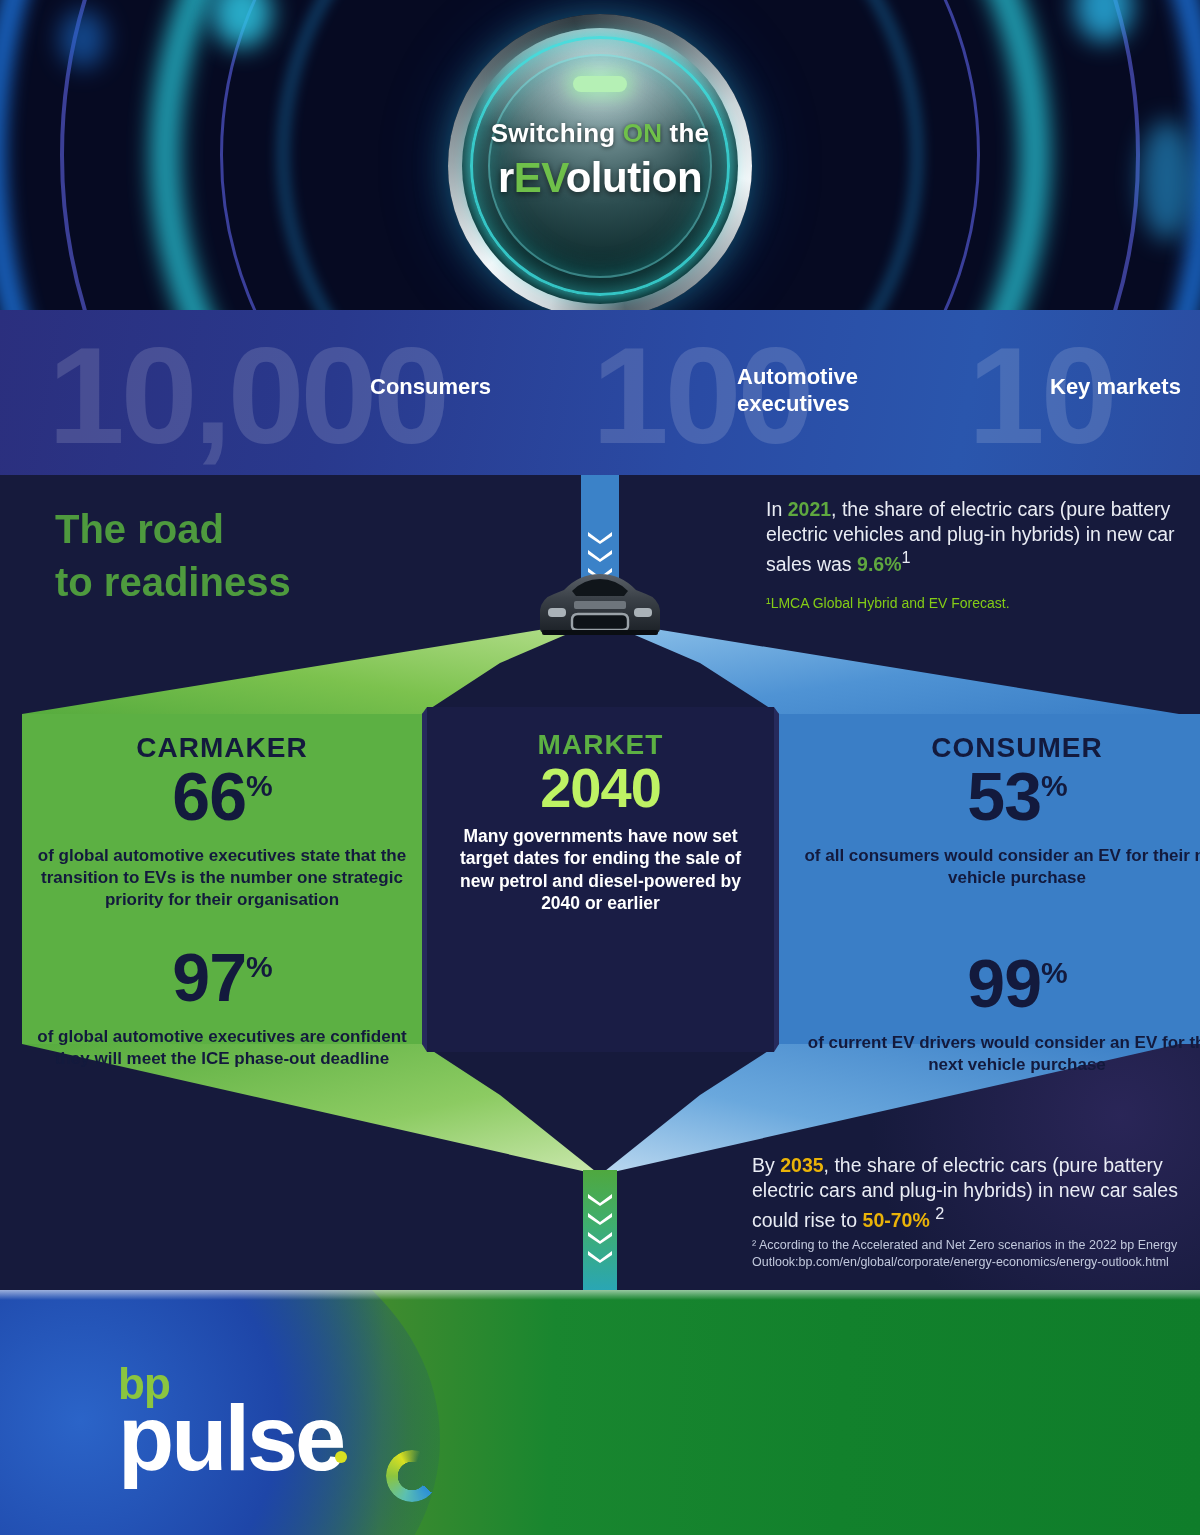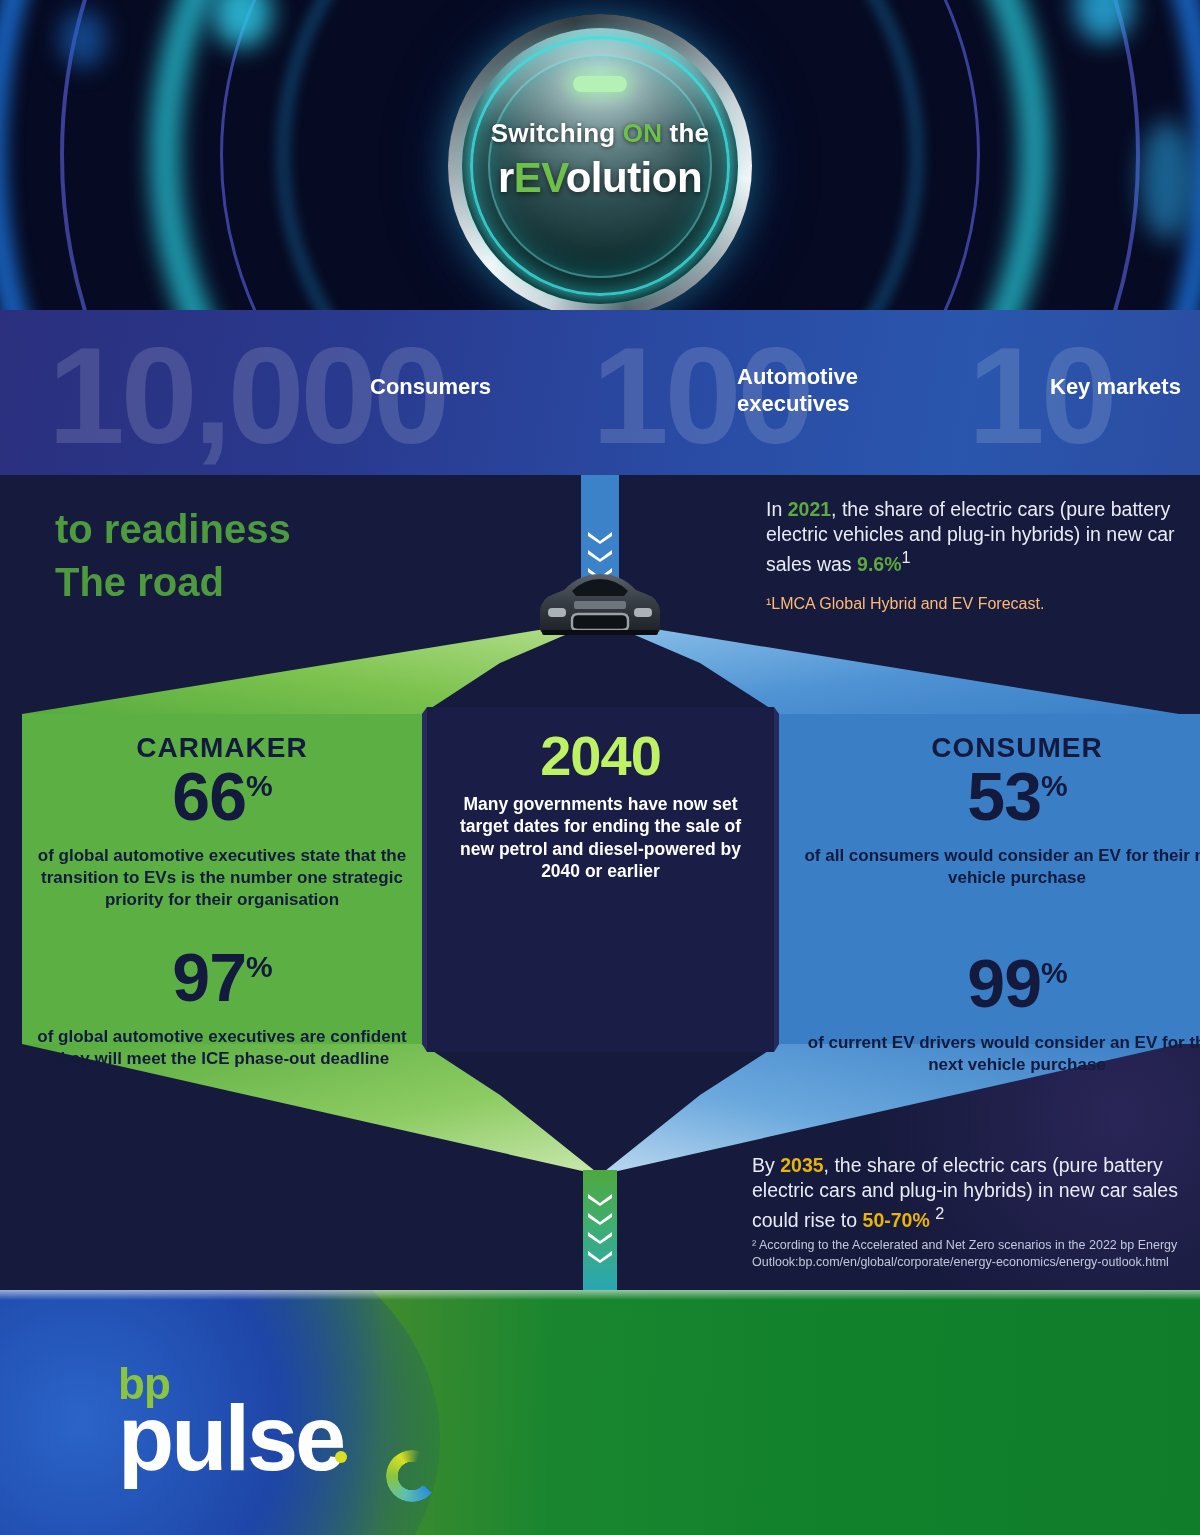--- a/index.html
+++ b/index.html
@@ -127,21 +127,21 @@
     color:#4e9a3e; font-size:40px; font-weight:bold; line-height:1.33;
   }
 
   .top-note {
     position:absolute; left:766px; top:22px; width:420px;
     color:#e9ecf4; font-size:19.5px; line-height:1.28;
   }
   .top-note .acc { color:#5fa83f; font-weight:bold; }
   .note-src {
     position:absolute; left:766px; top:120px; width:430px;
-    color:#fdba74; font-size:16px;
+    color:#84cc16; font-size:14px;
   }
 
   .bottom-note {
     position:absolute; left:752px; top:678px; width:445px;
     color:#e9ecf4; font-size:19.5px; line-height:1.28;
   }
   .bottom-note .acc { color:#eab308; font-weight:bold; }
   .bottom-src {
     position:absolute; left:752px; top:762px; width:450px;
     color:#c2c9dd; font-size:12.5px; line-height:1.38;
@@ -313,22 +313,22 @@
       <polygon points="22,569 422,569 500,620 600,700" fill="url(#gGreenB)"></polygon>
 
       <polygon points="1179,569 779,569 700,620 600,700" fill="url(#gBlueB)"></polygon>
 
       <polygon points="422,239 427,232 427,577 422,569" fill="#262a5c"></polygon>
       <polygon points="779,239 774,232 774,577 779,569" fill="#262a5c"></polygon>
     </svg>
   </div>
 
   <div class="road-title">
+    <div>The road</div>
     <div>to readiness</div>
-    <div>The road</div>
   </div>
 
   <div class="top-note">
     <span>In </span><span class="acc">2021</span><span>, the share of electric cars (pure battery electric vehicles and plug-in hybrids) in new car sales was </span><span class="acc">9.6%</span><sup>1</sup>
   </div>
   <div class="note-src">¹LMCA Global Hybrid and EV Forecast.</div>
 
   <div class="arrow-bar-top"></div>
   <div class="chev" style="left:587px; top:56px;">
     <svg width="26" height="13" viewBox="0 0 26 13">
@@ -377,20 +377,21 @@
       <div class="p-num">
         <span>97</span><span class="pct">%</span>
       </div>
       <div class="gap-a"></div>
       <div class="p-body">of global automotive executives are confident they will meet the ICE phase-out deadline</div>
     </div>
   </div>
 
   <div class="panel panel-mid">
     <div class="pad" style="padding-top:22px;">
+      <div class="p-head green-t">MARKET</div>
       <div class="p-num white">2040</div>
       <div style="height:10px;"></div>
       <div class="p-body white">Many governments have now set target dates for ending the sale of new petrol and diesel-powered by 2040 or earlier</div>
     </div>
   </div>
 
   <div class="panel panel-blue">
     <div class="pad">
       <div class="p-head">CONSUMER</div>
       <div class="p-num">

